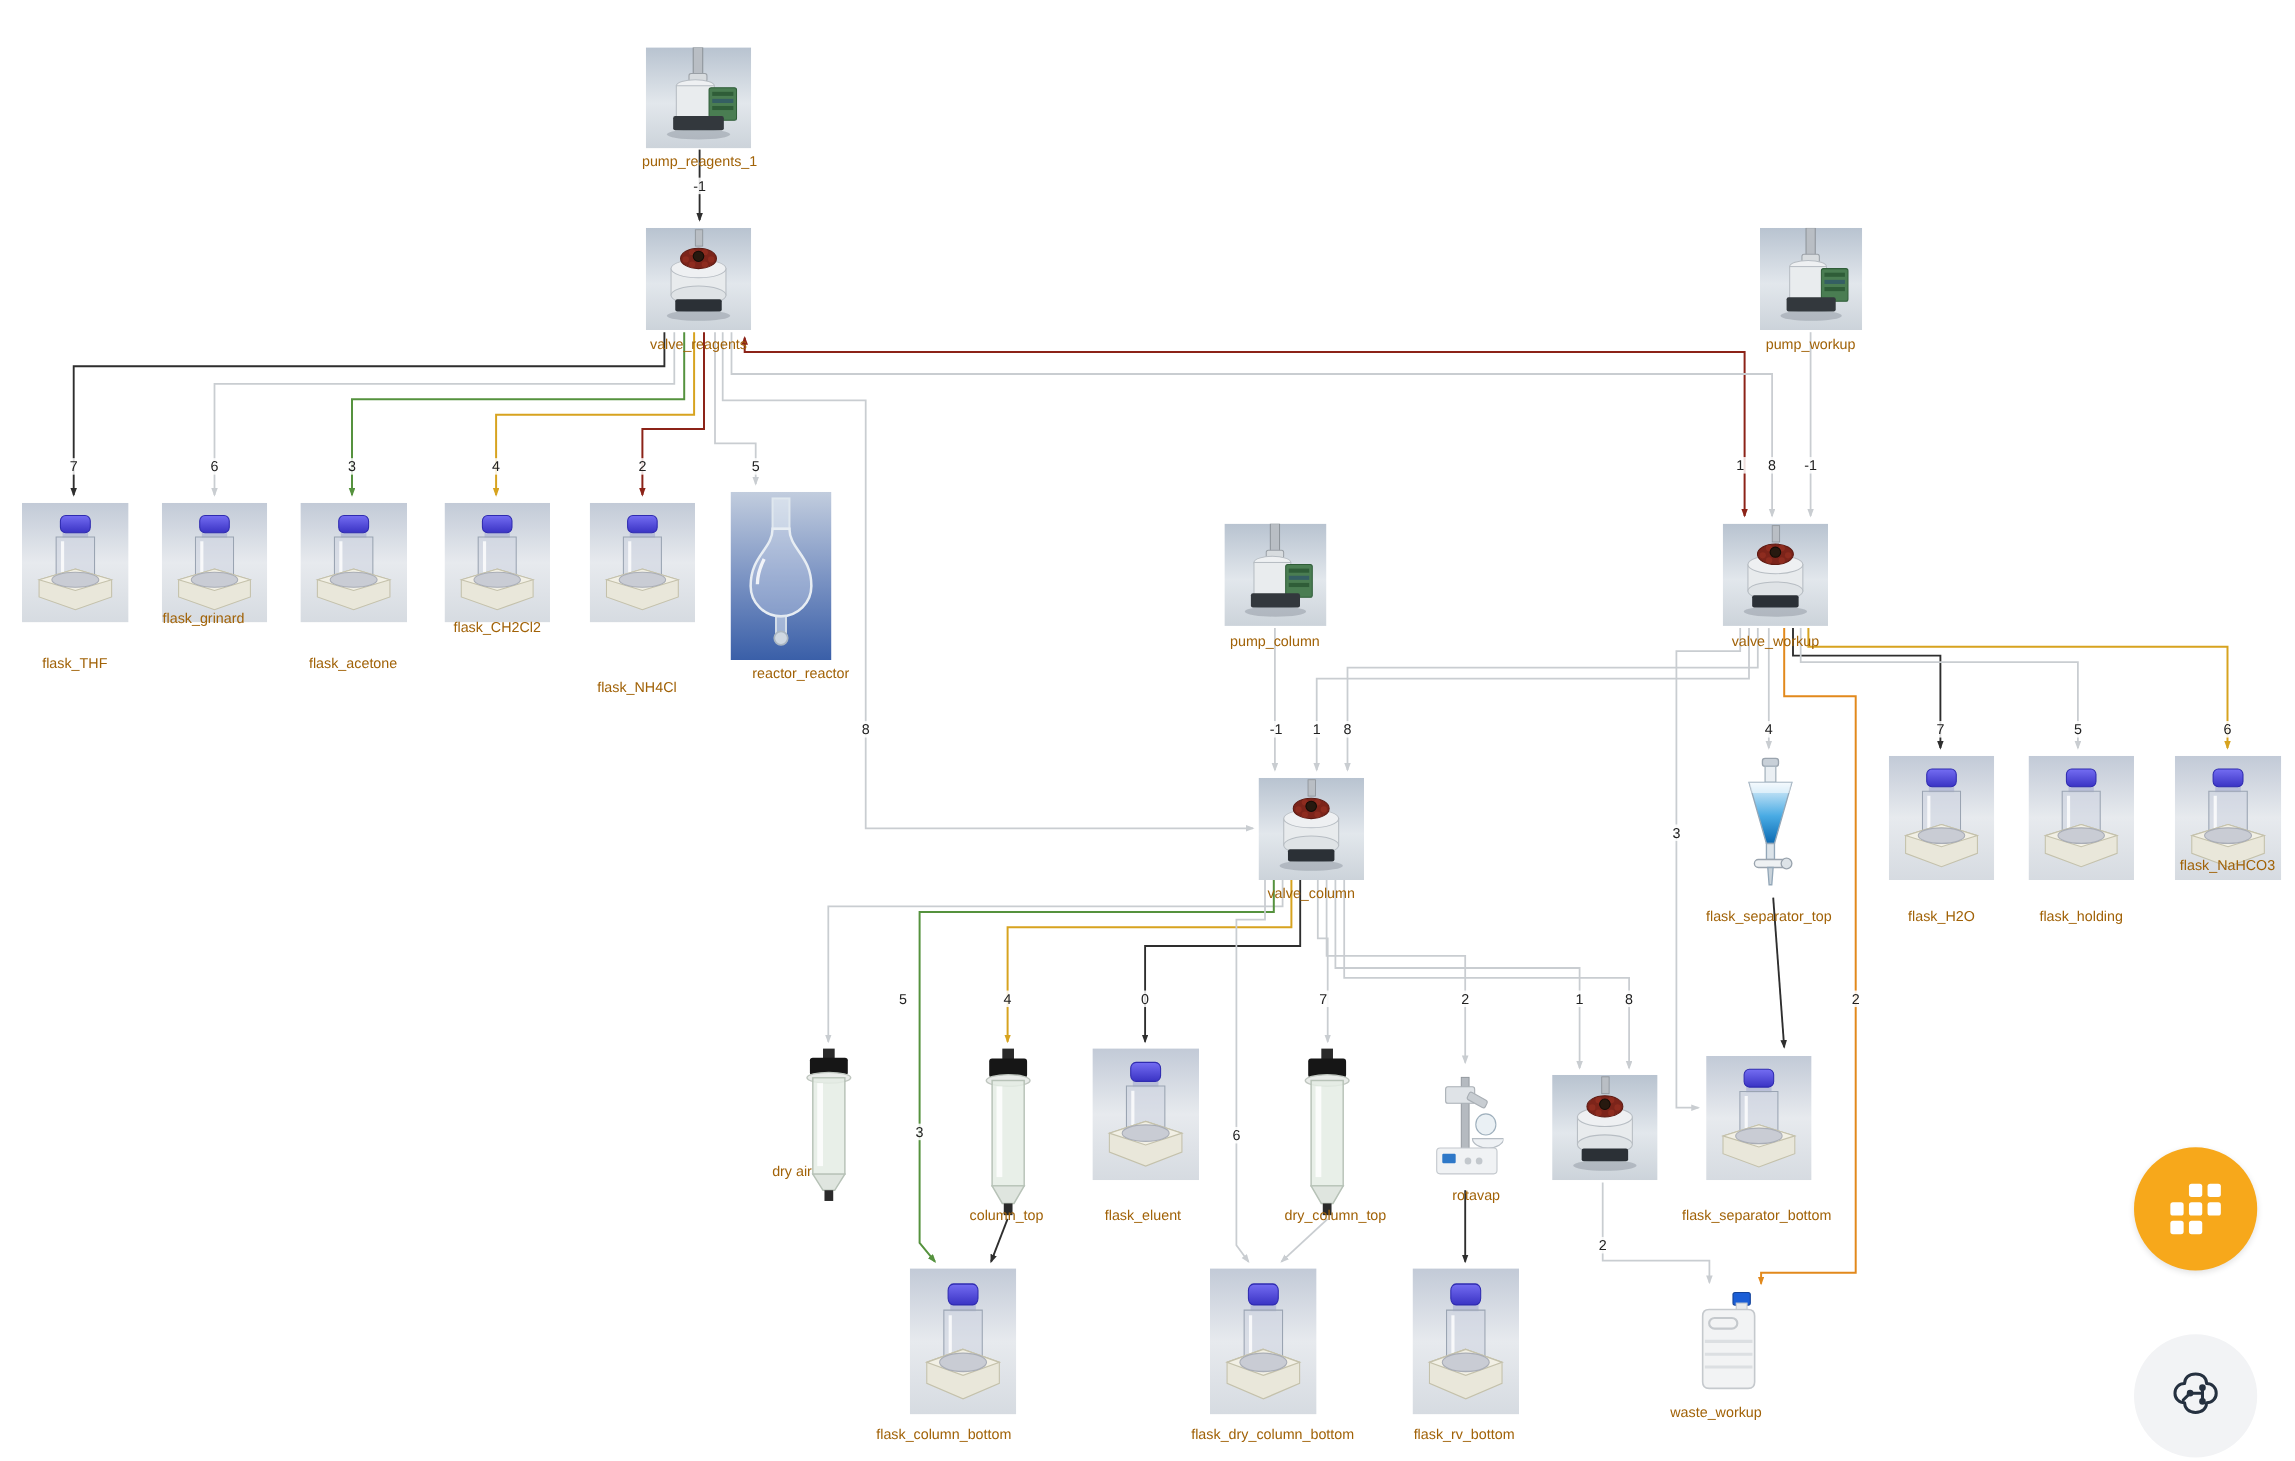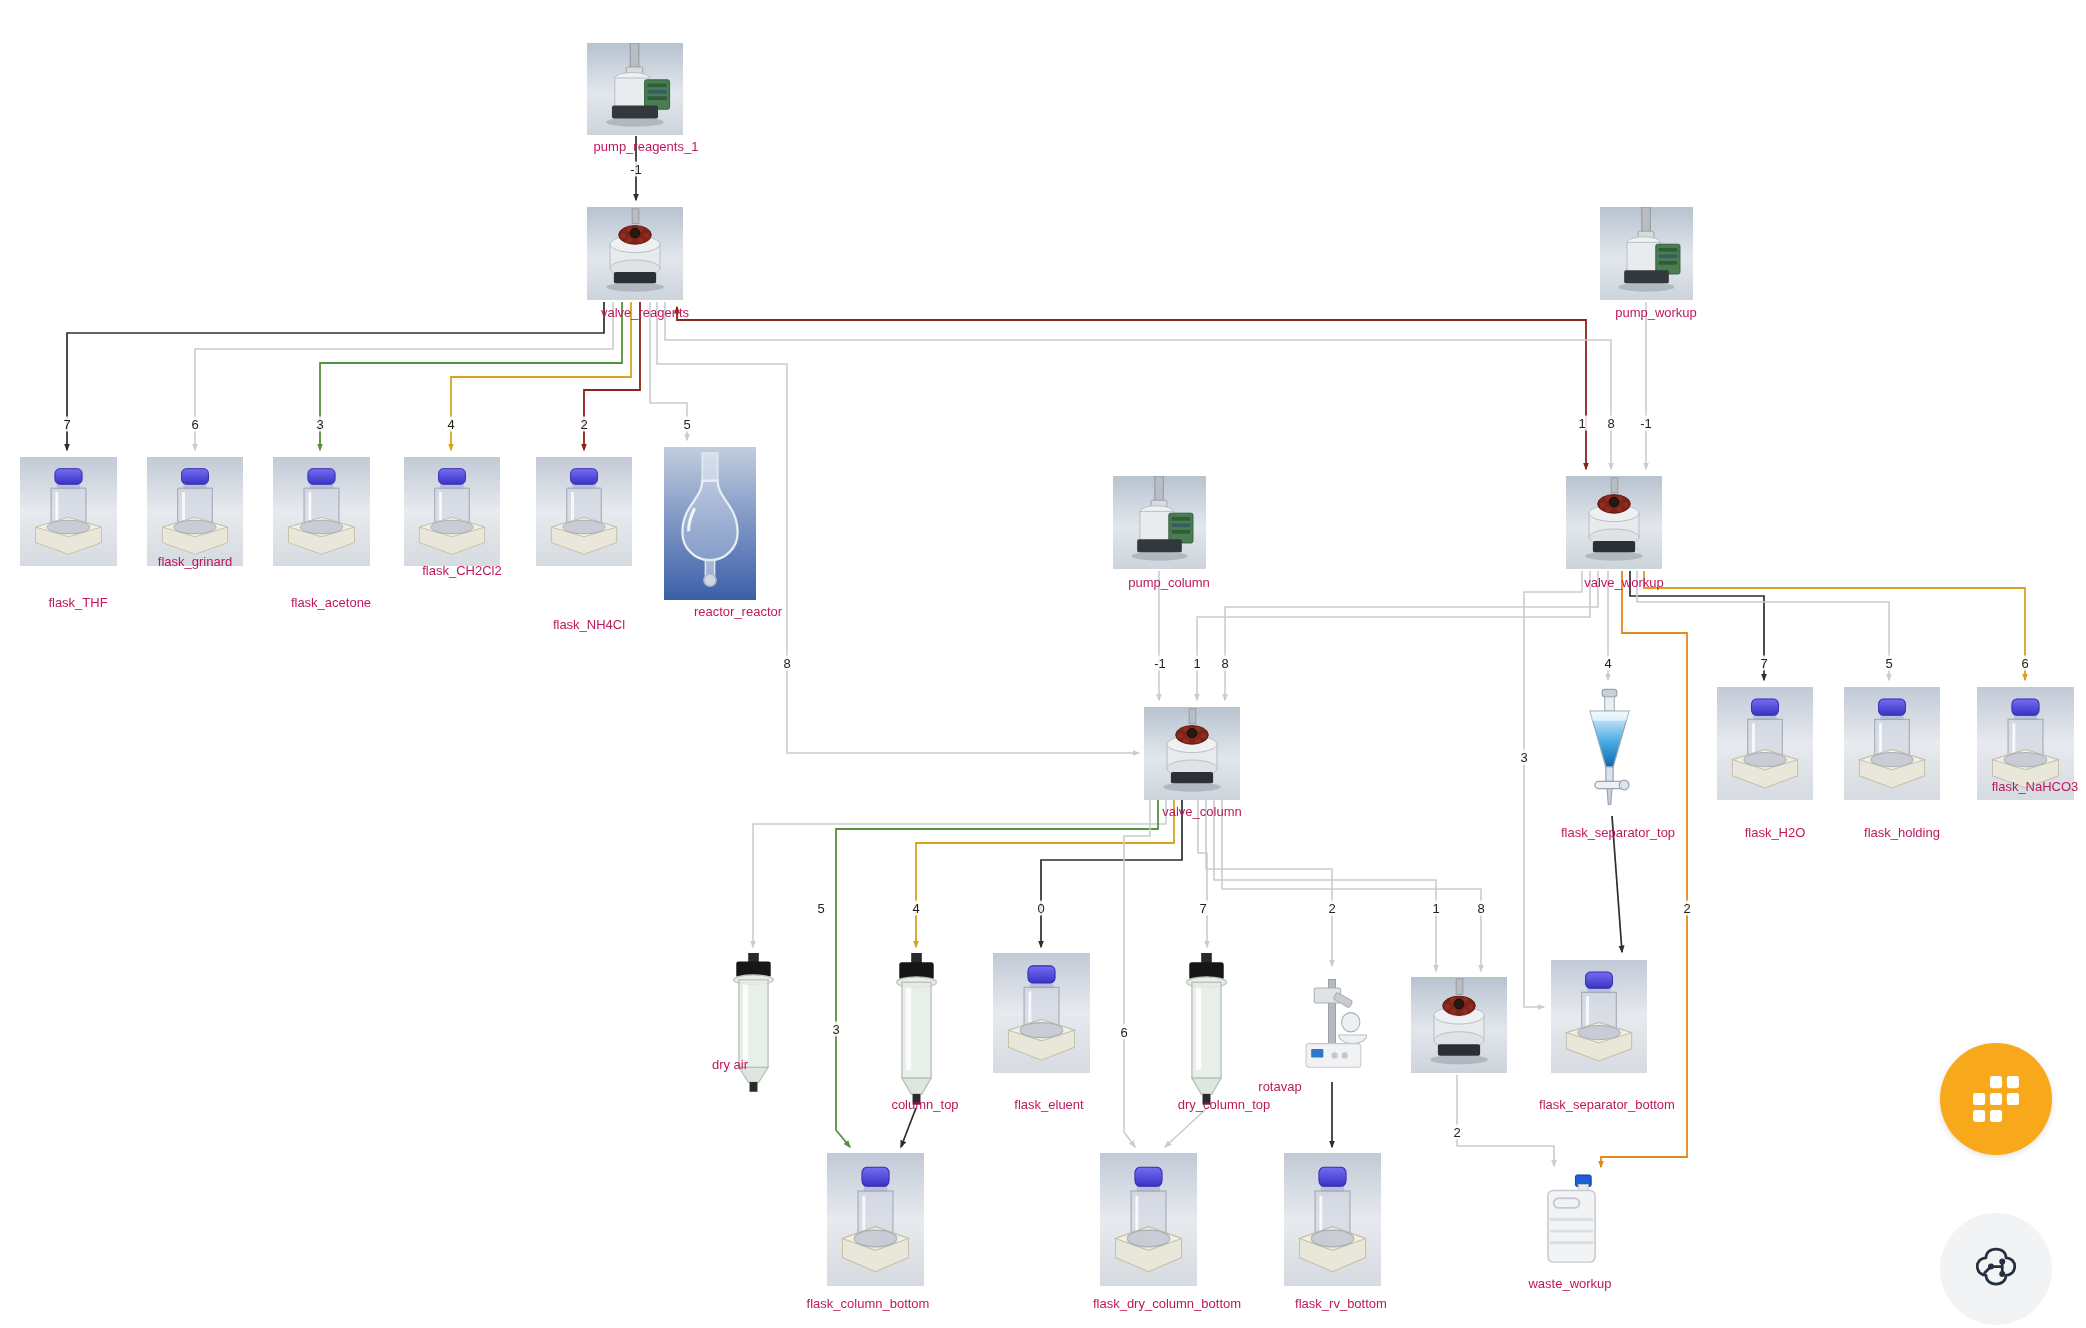--- a/index.html
+++ b/index.html
@@ -8,21 +8,21 @@
   #edges{position:absolute;left:0;top:0;pointer-events:none;}
   #edges polyline, #edges line{fill:none;}
   .e-gray{stroke:#c9cdd1;stroke-width:1.6;}
   .e-black{stroke:#2e2e2e;stroke-width:1.7;}
   .e-green{stroke:#55923e;stroke-width:1.8;}
   .e-gold{stroke:#d7a31f;stroke-width:1.8;}
   .e-red{stroke:#8c2318;stroke-width:1.8;}
   .e-orange{stroke:#e2891c;stroke-width:1.8;}
   .nimg{position:absolute;}
   .nimg svg{width:100%;height:100%;display:block;}
-  .nlabel{position:absolute;transform:translateX(-50%);font-size:13px;color:#be185d;white-space:nowrap;line-height:16px;margin-left:10px;}
+  .nlabel{position:absolute;transform:translateX(-50%);font-size:13px;color:#a16207;white-space:nowrap;line-height:16px;}
   .elabel{position:absolute;transform:translate(-50%,-50%);font-size:13px;color:#222;background:rgba(255,255,255,.85);padding:0 2px;line-height:15px;}
   .fab{position:absolute;width:112px;height:112px;border-radius:50%;display:flex;align-items:center;justify-content:center;border:none;padding:0;cursor:pointer;}
   .fab-orange{background:#f7a81b;box-shadow:0 2px 6px rgba(0,0,0,.12);}
   .fab-white{background:#f2f3f5;}
 </style>
 </head>
 <body>
 
 <div id="canvas">
 
@@ -343,21 +343,21 @@
         <use href="#sym-column"></use>
       </svg>
     </div>
   <div class="nlabel" style="left:1214px;top:1097px">dry_column_top</div>
 
   <div class="nimg" style="left:1300px;top:973px;width:67px;height:107px">
       <svg viewBox="0 0 66 100" preserveAspectRatio="none">
         <use href="#sym-rotavap"></use>
       </svg>
     </div>
-  <div class="nlabel" style="left:1270px;top:1079px">rotavap</div>
+  <div class="nlabel" style="left:1342px;top:1079px">rotavap</div>
 
   <div class="nimg" style="left:1411px;top:977px;width:96px;height:96px">
       <svg viewBox="0 0 100 100" preserveAspectRatio="none">
         <use href="#sym-valve"></use>
       </svg>
     </div>
 
   <div class="nimg" style="left:1551px;top:960px;width:96px;height:113px">
       <svg viewBox="0 0 100 112" preserveAspectRatio="none">
         <use href="#sym-flask"></use>

